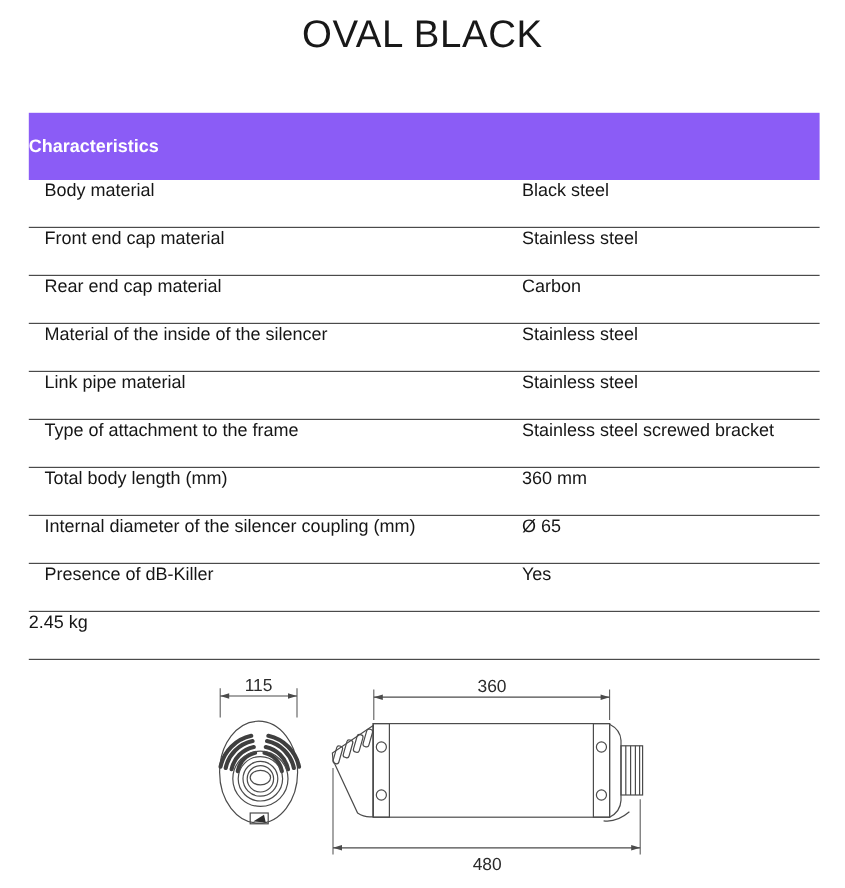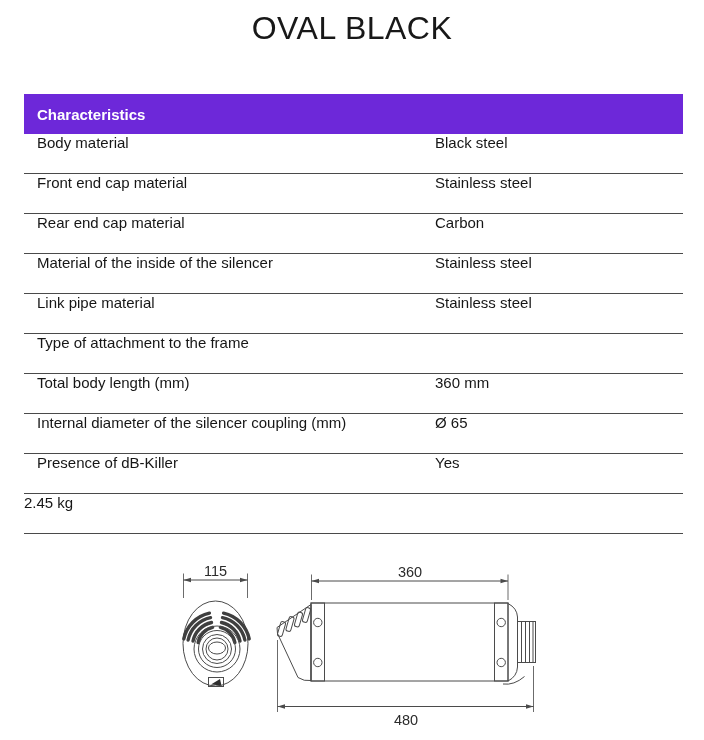--- a/index.html
+++ b/index.html
@@ -9,22 +9,22 @@
   }
   .page{position:absolute;inset:0;}
   .page-title{
     position:absolute;top:10px;left:0;width:704px;text-align:center;
     font-size:32px;font-weight:400;letter-spacing:.5px;color:#181818;margin:0;
   }
   .spec-table{
     position:absolute;left:24px;top:94px;width:659px;
   }
   .spec-header{
-    height:40px;background:#6d28d9;color:#ffffff;font-size:15px;font-weight:700;
-    display:flex;align-items:center;padding-left:13px;box-sizing:border-box;
+    height:56px;background:#8b5cf6;color:#ffffff;font-size:15px;font-weight:700;
+    display:flex;align-items:center;box-sizing:border-box;
   }
   .row{
     display:flex;align-items:flex-start;height:39px;
     border-bottom:1.5px solid #4a4a4a;font-size:15px;color:#161616;
   }
   .cell.label{width:411px;padding-left:13px;box-sizing:border-box;}
   .cell.value{flex:1;}
   .drawing{position:absolute;left:0;top:545px;}
   .dline{stroke:#4b4b4b;stroke-width:1;fill:none;}
   .dthin{stroke:#5a5a5a;stroke-width:0.9;fill:none;}
@@ -57,20 +57,21 @@
     <div class="row">
       <div class="cell label">Material of the inside of the silencer</div>
       <div class="cell value">Stainless steel</div>
     </div>
     <div class="row">
       <div class="cell label">Link pipe material</div>
       <div class="cell value">Stainless steel</div>
     </div>
     <div class="row">
       <div class="cell label">Type of attachment to the frame</div>
+      <div class="cell value">Stainless steel screwed bracket</div>
     </div>
     <div class="row">
       <div class="cell label">Total body length (mm)</div>
       <div class="cell value">360 mm</div>
     </div>
     <div class="row">
       <div class="cell label">Internal diameter of the silencer coupling (mm)</div>
       <div class="cell value">Ø 65</div>
     </div>
     <div class="row">

